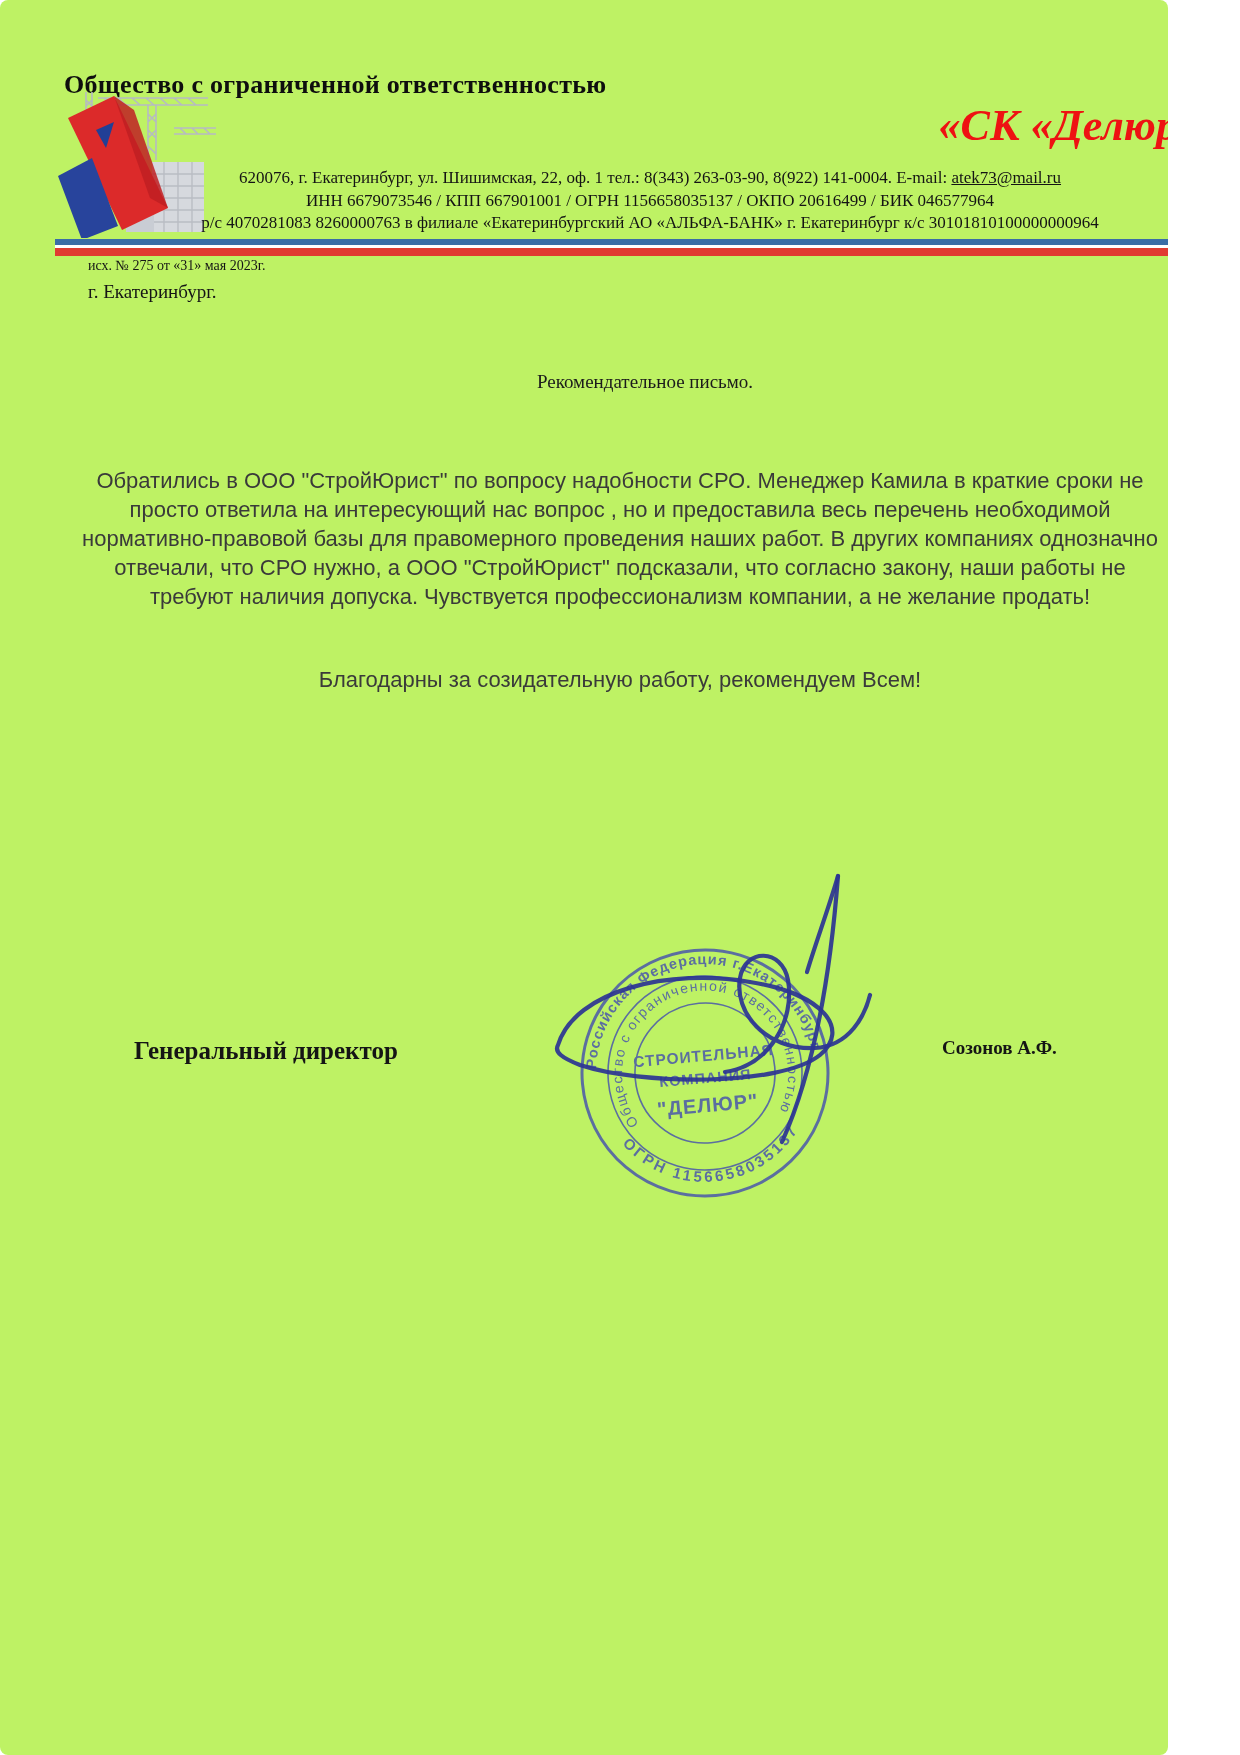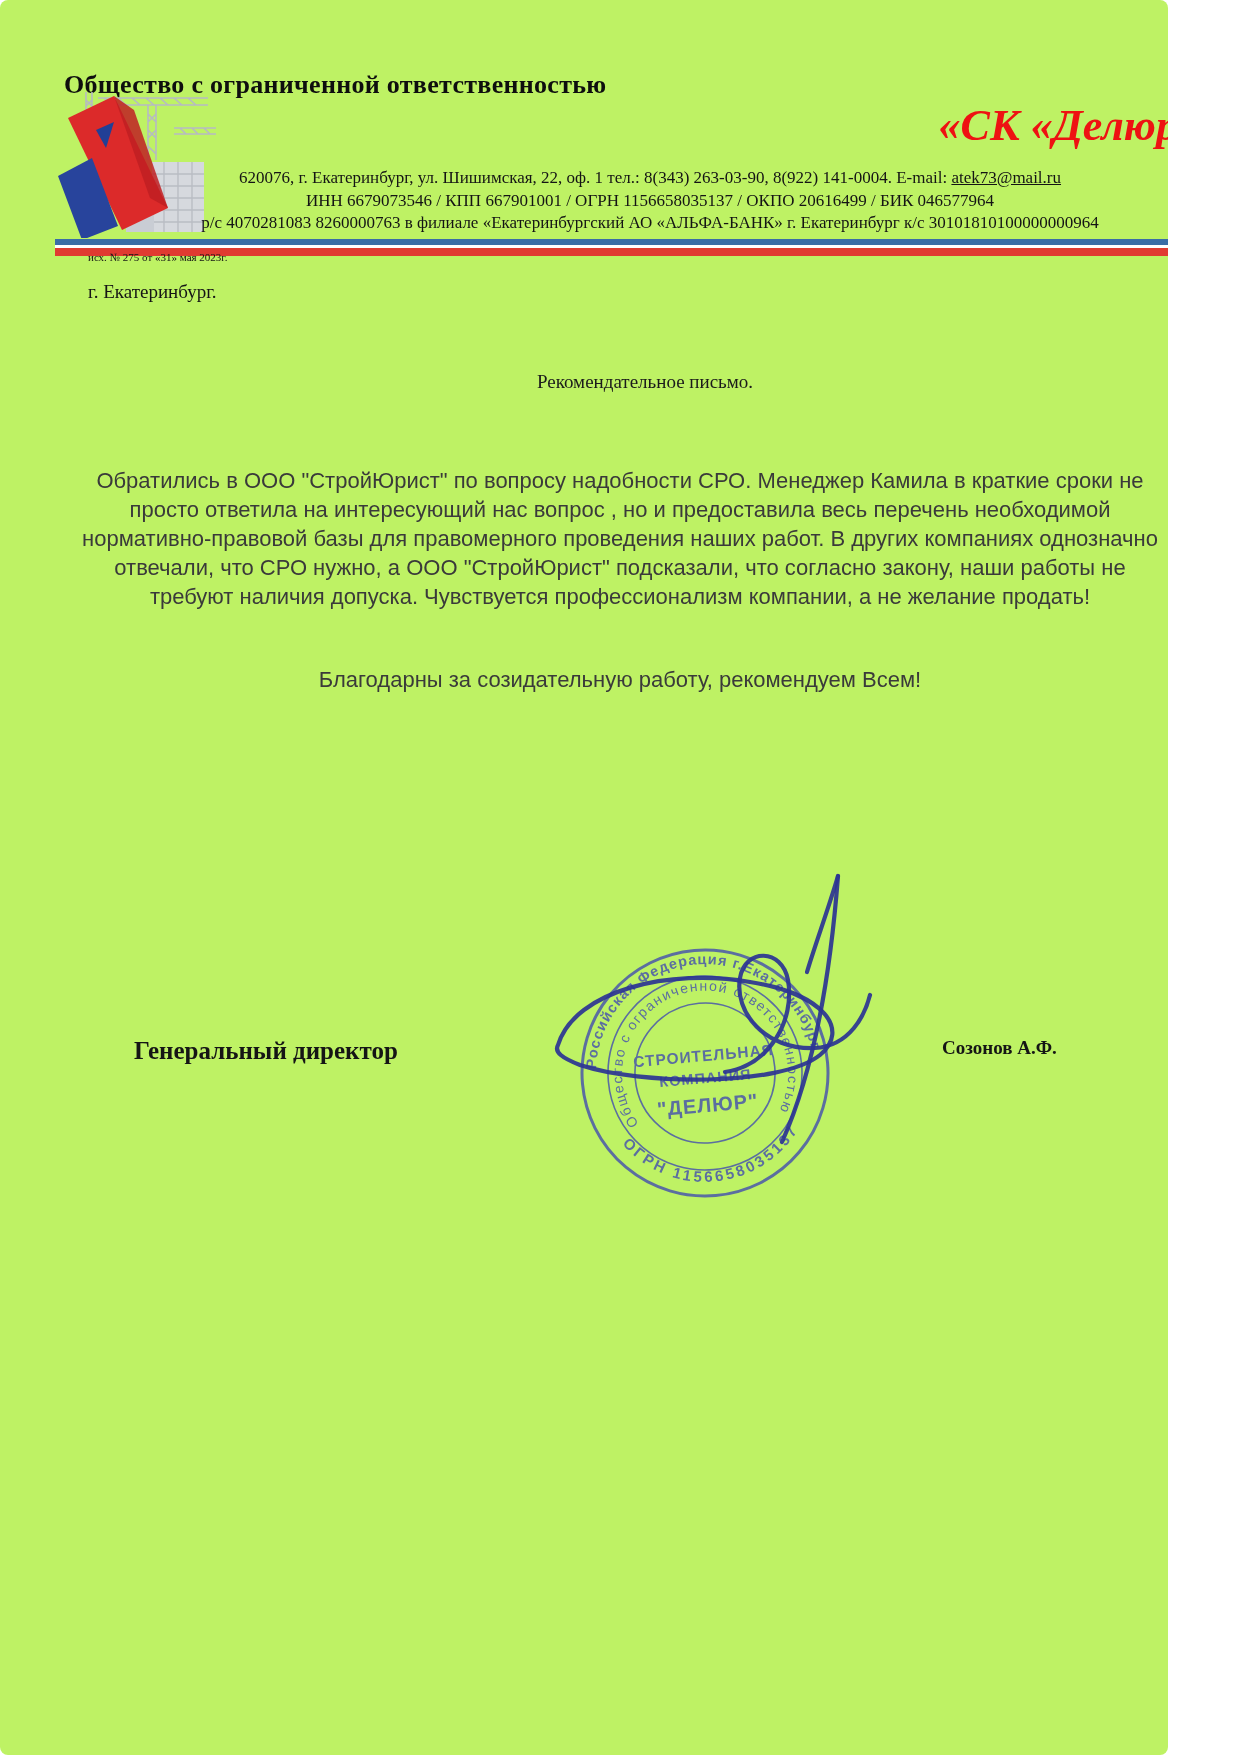--- a/index.html
+++ b/index.html
@@ -24,21 +24,21 @@
     left:150px; top:167px; width:1000px; text-align:center;
     font-size:17px; line-height:22.5px; color:#141414;
   }
   .email { text-decoration:underline; color:#141414; cursor:pointer; }
 
   .divider { left:55px; top:239px; width:1130px; }
   .divider .blue { height:6px; background:#3a6da6; }
   .divider .gap  { height:3px; background:#ffffff; }
   .divider .red  { height:8px; background:#e03b31; }
 
-  .ref-outgoing { left:88px; top:251px; font-size:11px; white-space:nowrap; }
+  .ref-outgoing { left:88px; top:258px; font-size:14px; white-space:nowrap; }
   .ref-city     { left:88px; top:281px; font-size:19px; white-space:nowrap; }
 
   .letter-title {
     left:50px; top:371px; width:1190px; text-align:center;
     font-size:19px; color:#1b1b1b; white-space:nowrap;
   }
 
   .body-par {
     left:72px; width:1096px; text-align:center;
     font-family:"Liberation Sans", sans-serif; font-size:22px;

